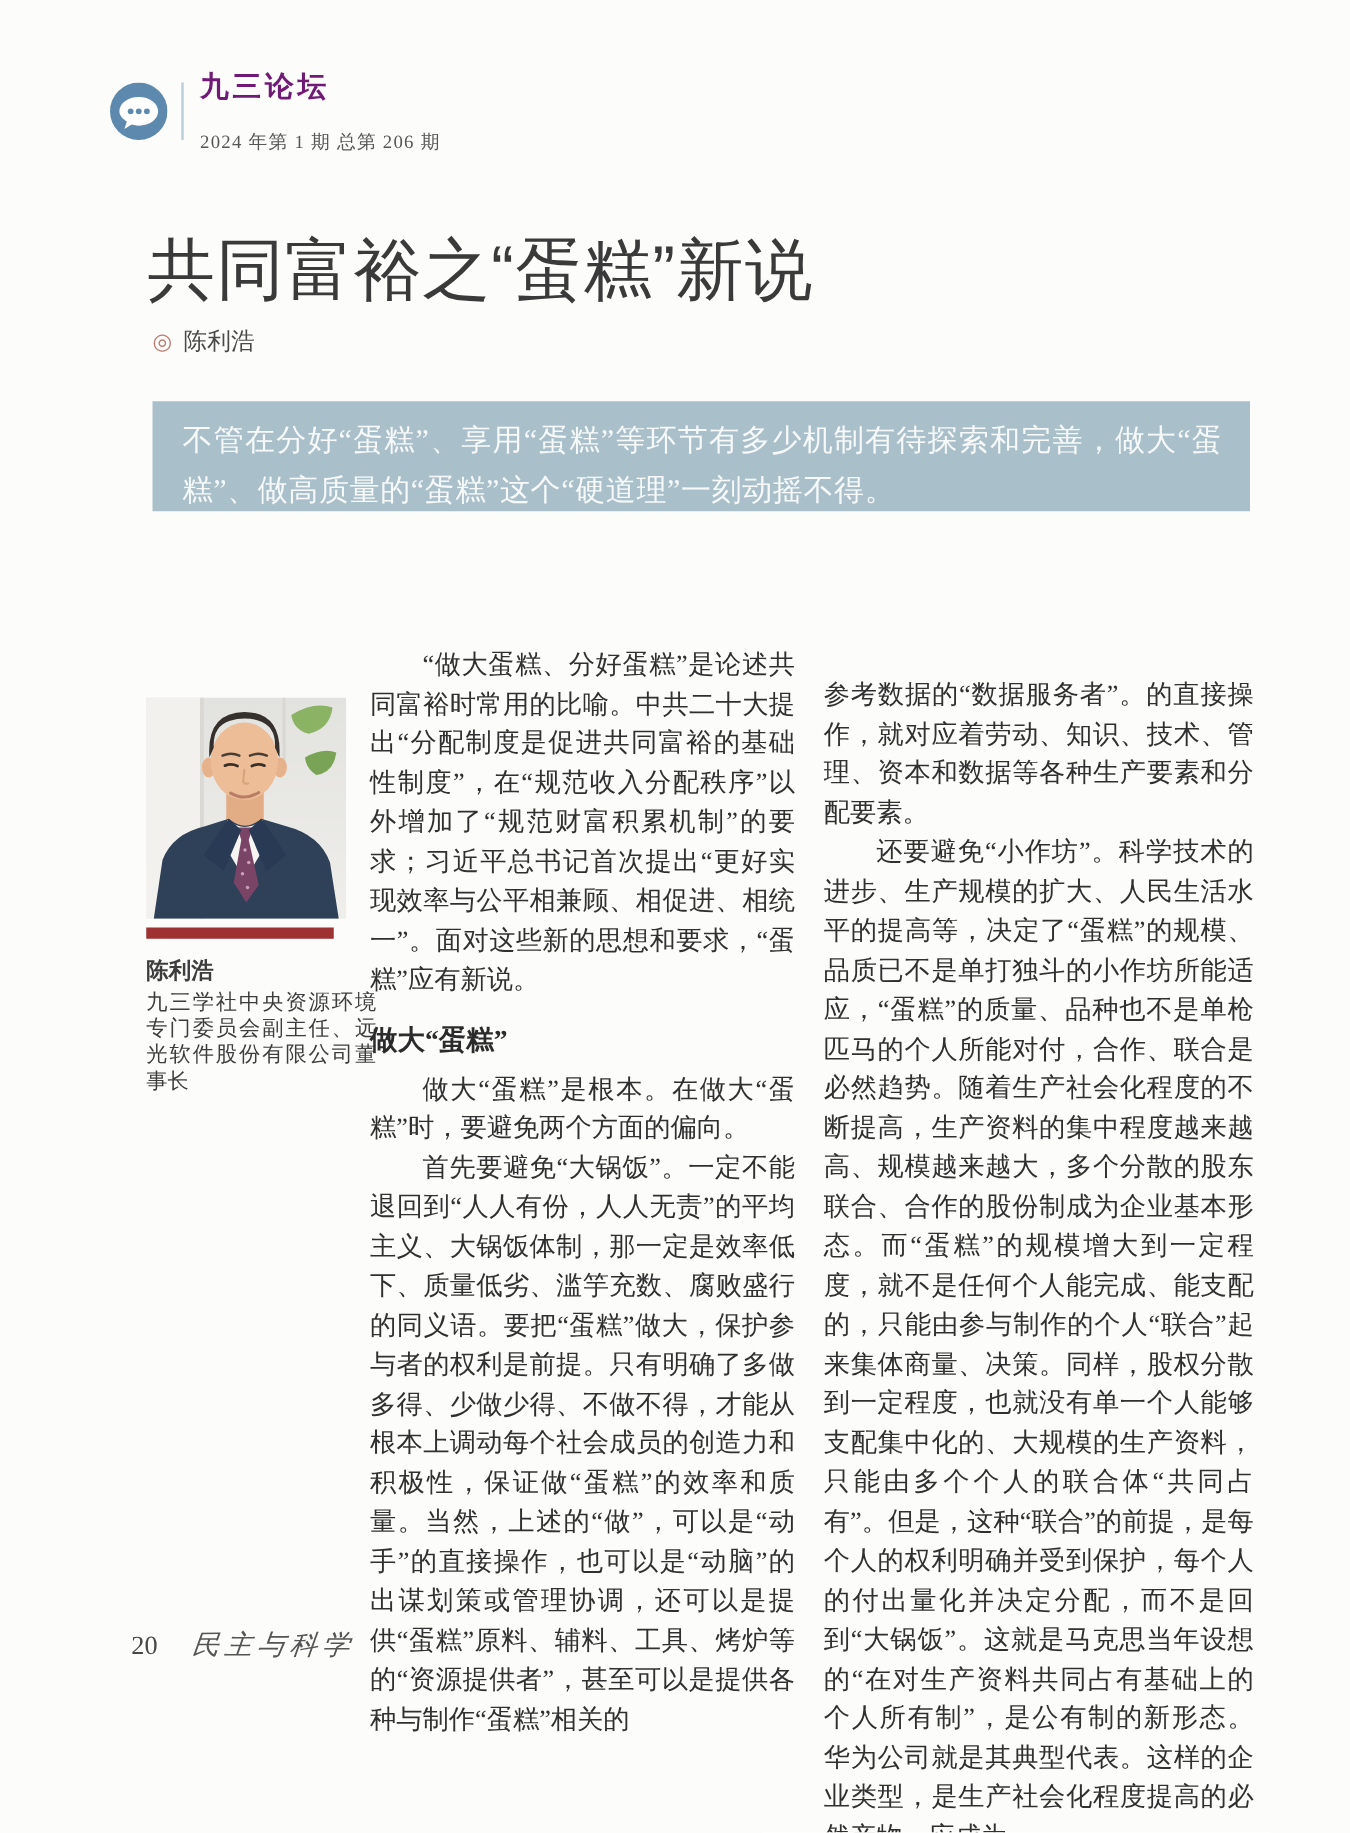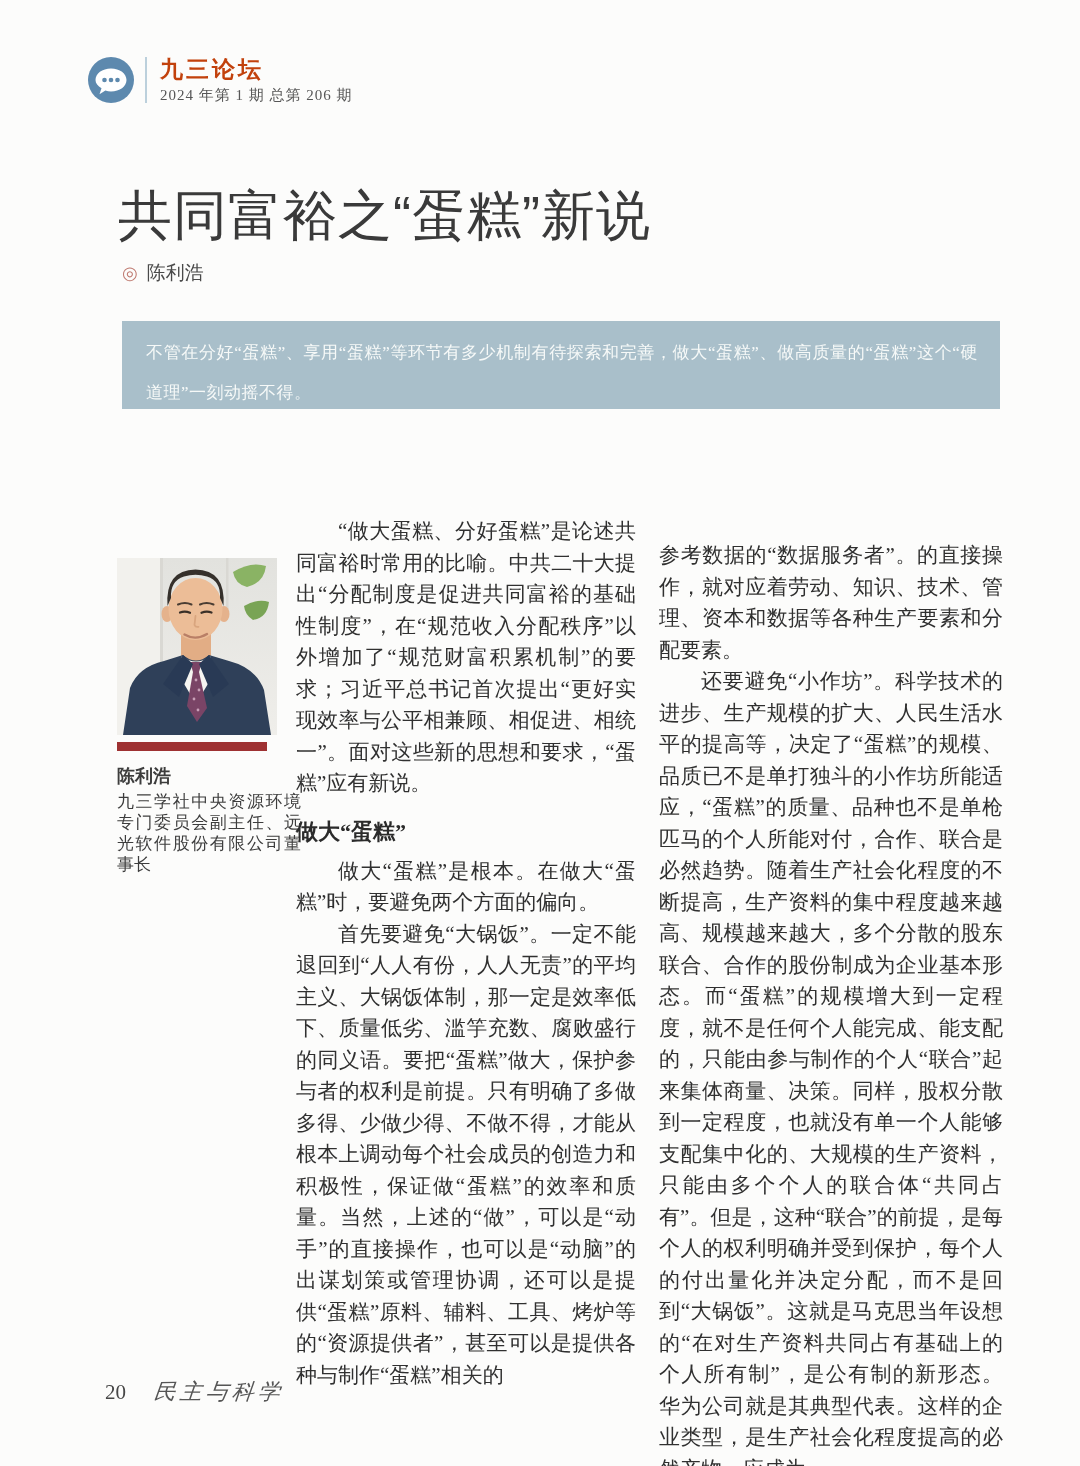--- a/index.html
+++ b/index.html
@@ -12,38 +12,38 @@
     font-family:"Liberation Serif", serif;
     overflow:hidden;
   }
 
   
   .header { position:absolute; left:88px; top:54px; display:flex; align-items:center; }
   .logo-icon { width:46px; height:46px; flex:0 0 auto; }
   .header-divider { width:2px; height:46px; background:#bcd0dc; margin:0 13px 0 11px; }
   .forum-name {
     font-family:"Liberation Sans", sans-serif;
-    font-weight:bold; font-size:23px; color:#c2410c; letter-spacing:3px;
+    font-weight:bold; font-size:23px; color:#701a75; letter-spacing:3px;
   }
-  .issue-info { font-size:15px; color:#565656; margin-top:1px; letter-spacing:1px; }
+  .issue-info { font-size:15px; color:#565656; margin-top:19px; letter-spacing:1px; }
 
   
   .article-title {
     position:absolute; left:118px; top:180px;
     font-family:"Liberation Sans", sans-serif;
     font-weight:normal; font-size:54px; color:#3a3a3a; letter-spacing:1px;
   }
   .author-line { position:absolute; left:122px; top:260px; font-size:19px; color:#4a4a4a; }
   .author-mark { color:#bf7a70; margin-right:9px; font-size:18px; }
 
   
   .abstract-box {
     position:absolute; left:122px; top:321px; width:878px; height:88px;
     background:#a9bfca; color:#f6f9f8;
-    font-size:17px; line-height:40px; padding:12px 22px 0 24px;
+    font-size:24px; line-height:40px; padding:12px 22px 0 24px;
     text-align:justify; letter-spacing:0.5px;
   }
 
   
   .portrait-photo { position:absolute; left:117px; top:558px; width:160px; height:177px; }
   .portrait-photo svg { display:block; width:100%; height:100%; }
   .red-bar { position:absolute; left:117px; top:742px; width:150px; height:9px; background:#9e3132; }
   .caption { position:absolute; left:117px; top:764px; width:184px; color:#3d3d3d; }
   .caption-name { font-weight:bold; font-size:18px; margin-bottom:3px; }
   .caption-bio { font-size:17px; line-height:21px; text-align:justify; }
@@ -56,21 +56,21 @@
     text-align:justify; letter-spacing:0;
   }
   .indent { text-indent:2em; }
   .section-heading {
     font-family:Liberation Serif, serif;
     font-weight:bold; font-size:22px; color:#2b2b2b;
     margin:17px 0 9px 0;
   }
 
   
-  .footer { position:absolute; left:105px; top:1377px; display:flex; align-items:baseline; }
+  .footer { position:absolute; left:105px; top:1301px; display:flex; align-items:baseline; }
   .page-number { font-size:21px; color:#474747; }
   .journal-name {
     margin-left:28px; font-style:italic; font-size:22px; color:#555555;
     letter-spacing:4px; transform:skewX(-6deg);
   }
 </style>
 </head>
 <body>
 
 <div class="page">

